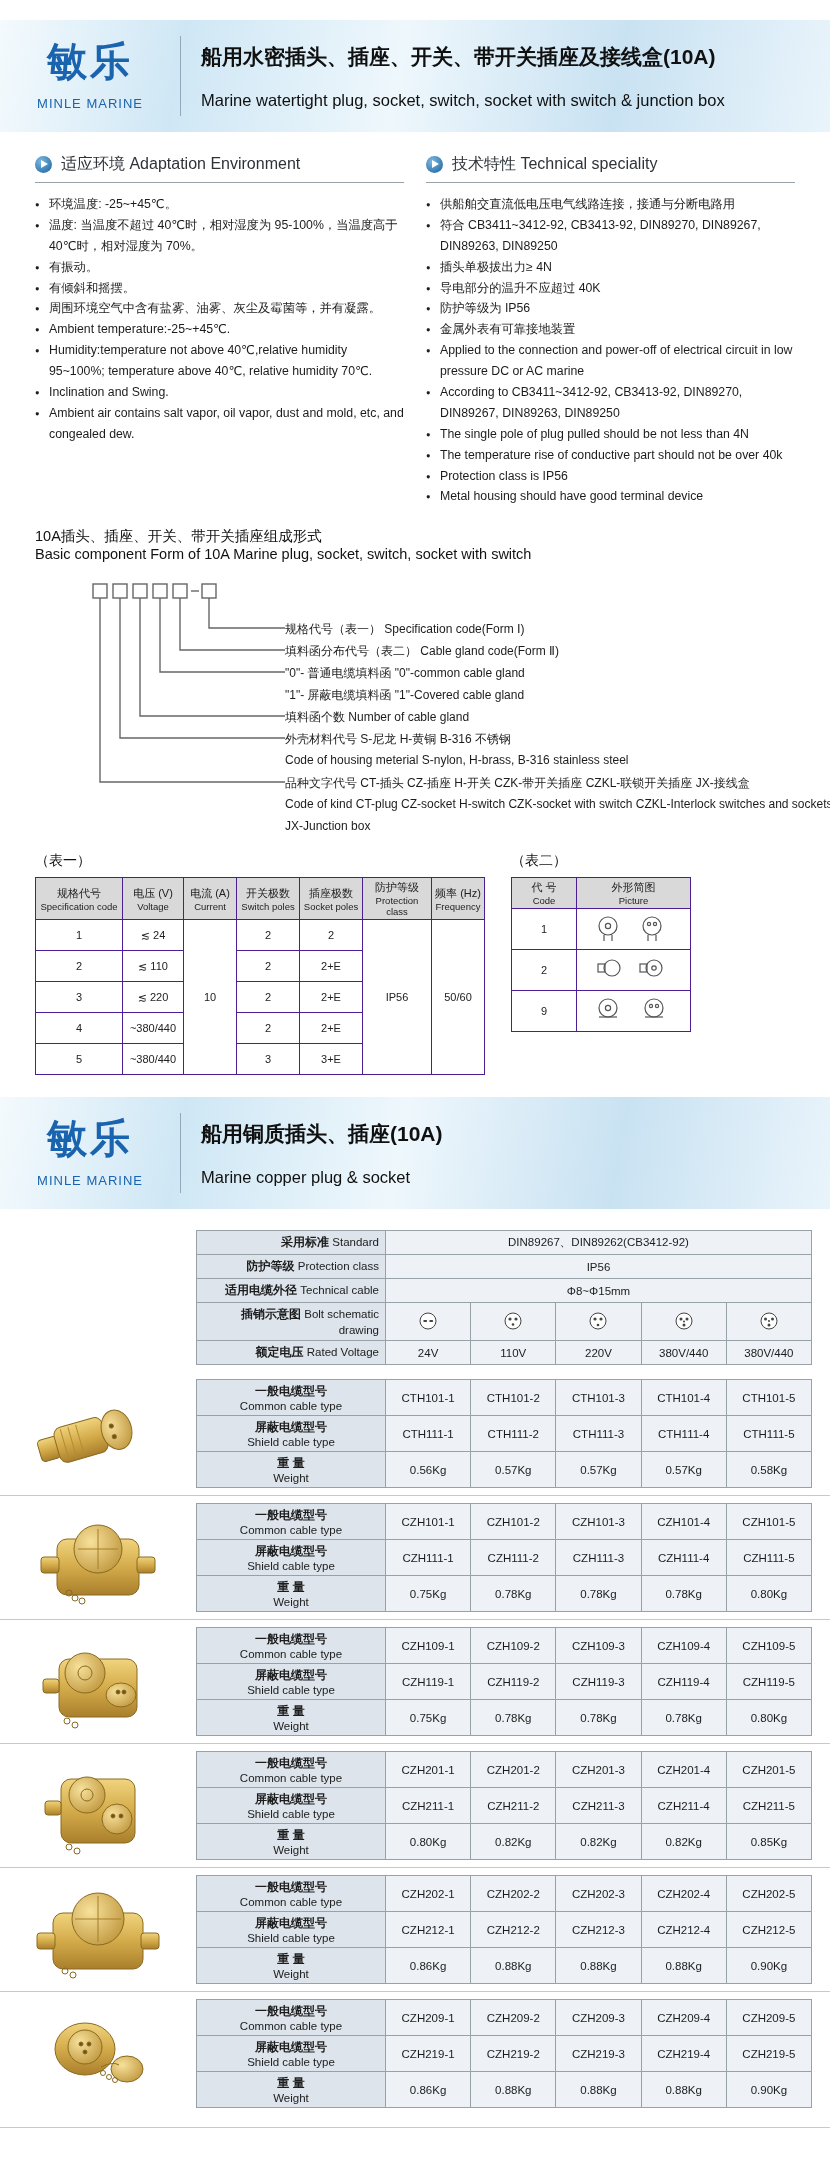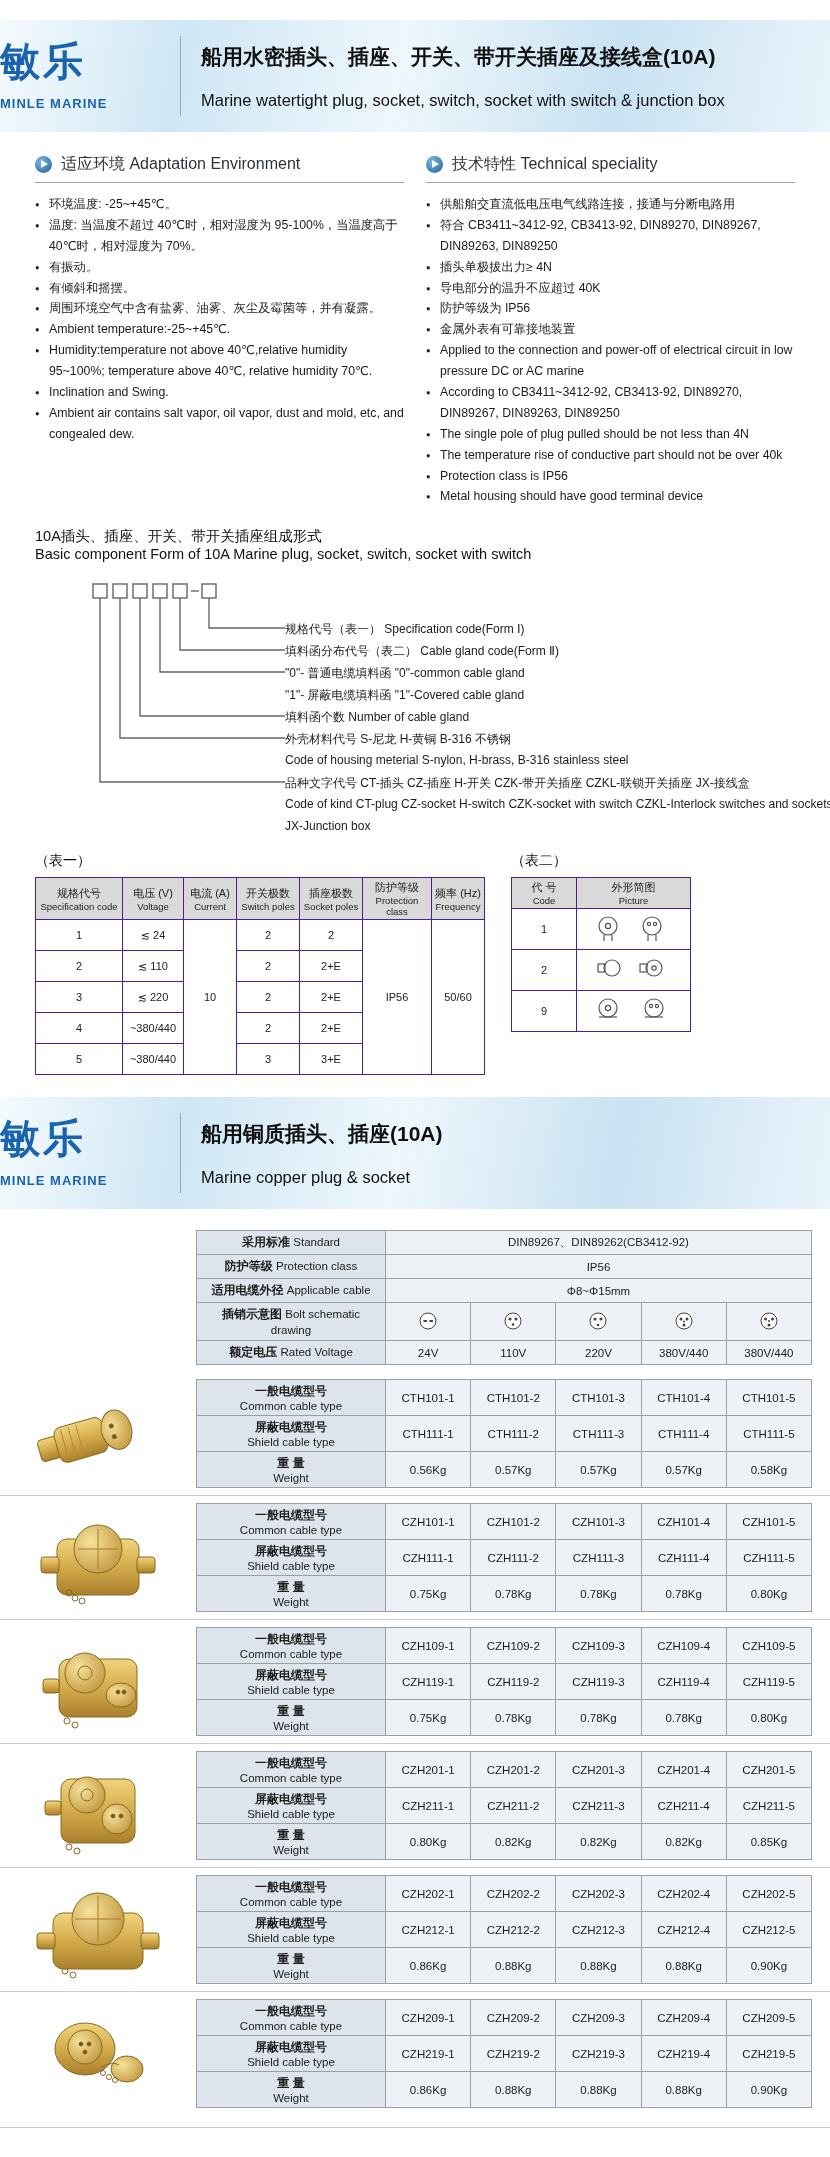--- a/index.html
+++ b/index.html
@@ -1,23 +1,23 @@
 <!DOCTYPE html>
 <html><head>
 <meta charset="utf-8">
 <style>
   html,body{margin:0;padding:0;background:#fff}
   body{width:830px;font-family:"Liberation Sans","DejaVu Sans",sans-serif;color:#222}
   .topgap{height:20px}
   
   .band{height:112px;display:flex;align-items:center;
     background:linear-gradient(100deg,#f4fafd 0%,#cfe7f5 22%,#eef7fc 48%,#c9e2f2 74%,#e9f4fb 100%)}
-  .logo{width:180px;text-align:left;flex:0 0 auto}
+  .logo{width:180px;text-align:center;flex:0 0 auto}
   .logo-zh{font-size:40px;font-weight:bold;color:#1a63ae;letter-spacing:3px;line-height:1}
-  .logo-en{font-size:13px;font-weight:bold;color:#1a63ae;letter-spacing:1px;margin-top:15px}
+  .logo-en{font-size:13px;font-weight:normal;color:#1a63ae;letter-spacing:1px;margin-top:15px}
   .vline{width:1px;height:80px;background:#8fa9bd;margin-right:20px;flex:0 0 auto}
   .htitles .zh{font-size:21px;font-weight:bold;color:#101010}
   .htitles .en{font-size:16.5px;color:#101010;margin-top:20px}
   
   .cols{display:flex;gap:22px;padding:22px 35px 4px}
   .col{flex:1;min-width:0}
   .sec-head{display:flex;align-items:center;gap:9px;border-bottom:1px solid #97a1a8;padding-bottom:7px;margin-bottom:11px}
   .sec-icon{width:17px;height:17px;border-radius:50%;background:radial-gradient(circle at 35% 30%,#7cb6de,#15619f);position:relative;flex:0 0 auto}
   .sec-icon::after{content:"";position:absolute;left:6px;top:4px;border-left:7px solid #fff;border-top:4.5px solid transparent;border-bottom:4.5px solid transparent}
   .sec-title{font-size:16px;color:#2e3338}
@@ -44,21 +44,21 @@
   
   .product{margin-top:14px}
   .prow{display:flex;align-items:center;padding:7px 0}
   .prow.sep{border-top:1px solid #c6cacc}
   .photo{width:196px;display:flex;justify-content:center;align-items:center;flex:0 0 auto}
   table.ptable{border-collapse:collapse;text-align:center;table-layout:fixed;width:616px}
   .ptable td{border:1px solid #98a1a8;padding:3px 2px;background:#eef1f5;font-size:11.5px;color:#1c1c1c}
   .ptable td.lab{background:#dde4ec;padding:3px 6px}
   .lab .z{font-size:12px;font-weight:bold}
   .lab .e{font-size:11.5px;font-weight:normal}
-  .lab.one{font-size:12px;font-weight:bold;text-align:center;padding-left:10px}
+  .lab.one{font-size:12px;font-weight:bold;text-align:right;padding-left:10px}
   .lab.one .e{font-weight:normal}
   
   .mount{border-top:1px solid #c6cacc;margin-top:12px;padding:16px 0 6px 35px;display:flex;align-items:flex-start}
 </style>
 </head>
 <body>
 
 <svg width="0" height="0" style="position:absolute" aria-hidden="true">
   <defs>
     <linearGradient id="g1" x1="0" y1="0" x2="0" y2="1">
@@ -323,21 +323,21 @@
       <tbody>
           <tr>
         <td class="lab one" style="width:176px"><span class="z">采用标准</span> <span class="e">Standard</span></td>
         <td colspan="5">DIN89267、DIN89262(CB3412-92)</td>
       </tr>
       <tr>
         <td class="lab one"><span class="z">防护等级</span> <span class="e">Protection class</span></td>
         <td colspan="5">IP56</td>
       </tr>
       <tr>
-        <td class="lab one"><span class="z">适用电缆外径</span> <span class="e">Applicable cable</span></td>
+        <td class="lab one"><span class="z">适用电缆外径</span> <span class="e">Technical cable</span></td>
         <td colspan="5">Φ8~Φ15mm</td>
       </tr>
       <tr>
         <td class="lab one"><span class="z">插销示意图</span> <span class="e">Bolt schematic drawing</span></td>
         <td><svg width="20" height="20">
                 <circle cx="10" cy="10" r="8" fill="#fff" stroke="#444"></circle>
                 <rect x="5.5" y="9" width="3.4" height="2" fill="#444"></rect>
                 <rect x="11.5" y="9" width="3.4" height="2" fill="#444"></rect>
               </svg></td>
         <td><svg width="20" height="20">

